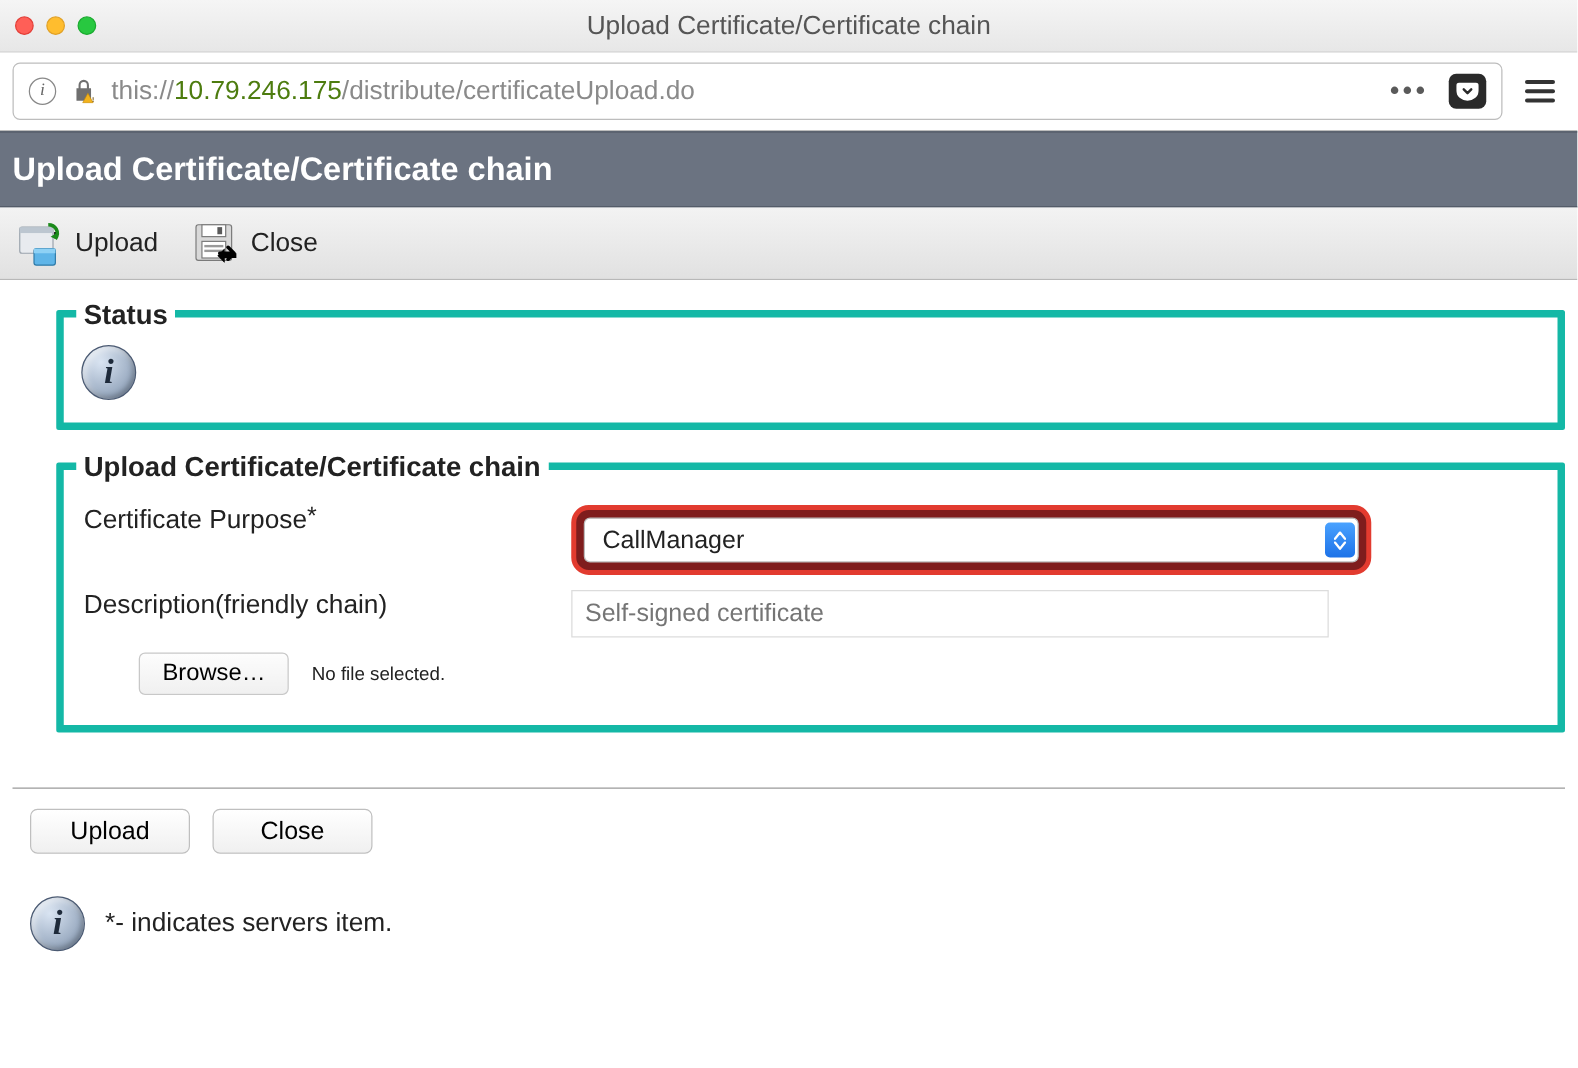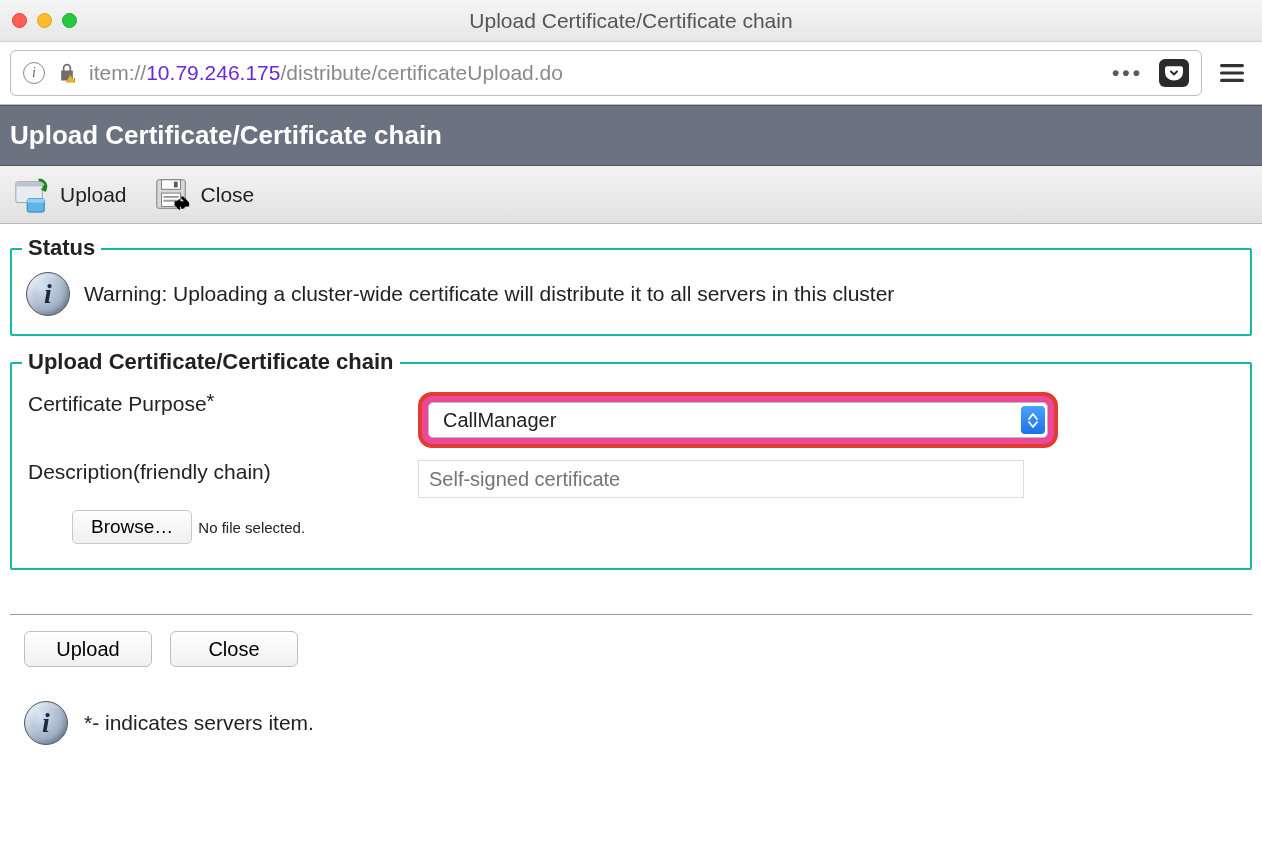--- a/index.html
+++ b/index.html
@@ -51,21 +51,21 @@
     border-radius: 6px;
     background: #fff;
     display: flex;
     align-items: center;
     padding: 0 12px;
     gap: 12px;
     color: #8a8a8a;
     font-size: 21px;
   }
   .url-bar .url-text { flex: 1; white-space: nowrap; overflow: hidden; }
-  .url-bar .url-text .host { color: #6d28d9; }
+  .url-bar .url-text .host { color: #4d7c0f; }
   .url-bar .dots { letter-spacing: 3px; font-weight: bold; color:#5a5a5a; padding-right: 4px;}
   .info-circle {
     width: 22px; height: 22px; border: 1.6px solid #888; border-radius: 50%;
     display:flex; align-items:center; justify-content:center; font-size:14px; color:#666;
     font-style: italic; font-family: Georgia, serif;
   }
   .lock-warn {
     position: relative;
     width: 20px; height: 20px;
   }
@@ -105,25 +105,26 @@
   .toolbar-item {
     display:flex; align-items:center; gap:10px;
     font-size: 21px;
     cursor: pointer;
   }
   .toolbar-item .tb-icon { width: 38px; height: 38px; display:flex; align-items:center; justify-content:center; }
 
   
   .content { padding: 24px 10px 10px 10px; }
   .panel {
-    border: 2px solid #14b8a6;
+    border: 6px solid #14b8a6;
     border-radius: 2px;
     margin-bottom: 26px;
     padding: 22px 14px 18px 14px;
     position: relative;
+    margin-left: 35px;
   }
   .panel-legend {
     position: absolute;
     top: -15px;
     left: 10px;
     background: #fff;
     padding: 0 6px;
     font-size: 22px;
     font-weight: bold;
   }
@@ -143,21 +144,21 @@
     padding: 6px 2px;
   }
   .form-label { width: 390px; font-size: 21px; }
   .req-star { font-size: 20px; position: relative; top:-3px; }
 
   
   .highlight-wrap {
     border: 4px solid #e23b2f;
     border-radius: 14px;
     padding: 6px;
-    background: #ec4899;
+    background: #7f1d1d;
     display:inline-block;
   }
   .mac-select {
     width: 620px;
     height: 36px;
     border: 1px solid #bdbdbd;
     border-radius: 5px;
     background: #fff;
     display:flex; align-items:center; justify-content:space-between;
     padding: 0 2px 0 14px;
@@ -174,21 +175,21 @@
   .text-input {
     width: 606px;
     height: 38px;
     border: 1px solid #dcdcdc;
     background:#fff;
     font-size: 20px;
     color:#1d4ed8;
     padding: 0 10px;
   }
 
-  .browse-row { display:flex; align-items:center; gap: 6px; padding-left: 44px; }
+  .browse-row { display:flex; align-items:center; gap: 18px; padding-left: 44px; }
   .browse-btn {
     height: 34px;
     border: 1px solid #c8c8c8;
     border-radius: 5px;
     background: linear-gradient(#fdfdfd,#f0f0f0);
     font-size: 19px;
     padding: 0 18px;
     cursor:pointer;
   }
   .nofile { font-size: 15px; }
@@ -225,21 +226,21 @@
   <div class="url-bar">
     <span class="info-circle">i</span>
     <span class="lock-warn">
       <svg viewBox="0 0 24 24">
           <path fill="#6f6f6f" d="M12 1a5 5 0 0 0-5 5v3H5v12h14V9h-2V6a5 5 0 0 0-5-5zm0 2a3 3 0 0 1 3 3v3H9V6a3 3 0 0 1 3-3z"></path>
           <path fill="#f2b21c" stroke="#c98a00" stroke-width="0.6" d="M16 14 l5 9 h-10 z"></path>
           <text x="21" y="22.4" text-anchor="middle" font-size="6.5" fill="#6a4700" font-weight="bold">!</text>
         </svg>
     </span>
     <span class="url-text">
-      <span>item://</span><span class="host">10.79.246.175</span><span>/distribute/certificateUpload.do</span>
+      <span>this://</span><span class="host">10.79.246.175</span><span>/distribute/certificateUpload.do</span>
     </span>
     <span class="dots">•••</span>
     <span class="pocket-icon">
       <svg viewBox="0 0 24 20">
           <path fill="#fff" d="M3 2h18a2 2 0 0 1 2 2v5c0 6-5 10-11 10S1 15 1 9V4a2 2 0 0 1 2-2zm4 5 5 5 5-5" stroke="#fff" stroke-width="2"></path>
           <path fill="#2a2a2a" d="M3 2h18a2 2 0 0 1 2 2v5c0 6-5 10-11 10S1 15 1 9V4a2 2 0 0 1 2-2z" opacity="0"></path>
           <path d="M3 2h18a2 2 0 0 1 2 2v5c0 6-5 10-11 10S1 15 1 9V4a2 2 0 0 1 2-2z" fill="#2a2a2a" opacity="0"></path>
           <path d="M2 2h20a1 1 0 0 1 1 1v6c0 6-5 10-11 10S1 15 1 9V3a1 1 0 0 1 1-1z" fill="#2a2a2a" opacity="0"></path>
           <path d="M4 3h16a2 2 0 0 1 2 2v4c0 5.5-4.5 9-10 9S2 14.5 2 9V5a2 2 0 0 1 2-2z" fill="#fff"></path>
           <path d="M8 8l4 4 4-4" stroke="#2a2a2a" stroke-width="2.6" fill="none" stroke-linecap="round" stroke-linejoin="round"></path>
@@ -294,21 +295,20 @@
 </div>
 
 <div class="content">
 
   <div class="panel">
     <div class="panel-legend">Status</div>
     <div class="status-row">
       <span class="info-badge">
           <span class="iglyph">i</span>
         </span>
-      <span>Warning: Uploading a cluster-wide certificate will distribute it to all servers in this cluster</span>
     </div>
   </div>
 
   <div class="panel">
     <div class="panel-legend">Upload Certificate/Certificate chain</div>
 
     <div class="form-row">
       <div class="form-label">
         <span>Certificate Purpose</span><span class="req-star">*</span>
       </div>

